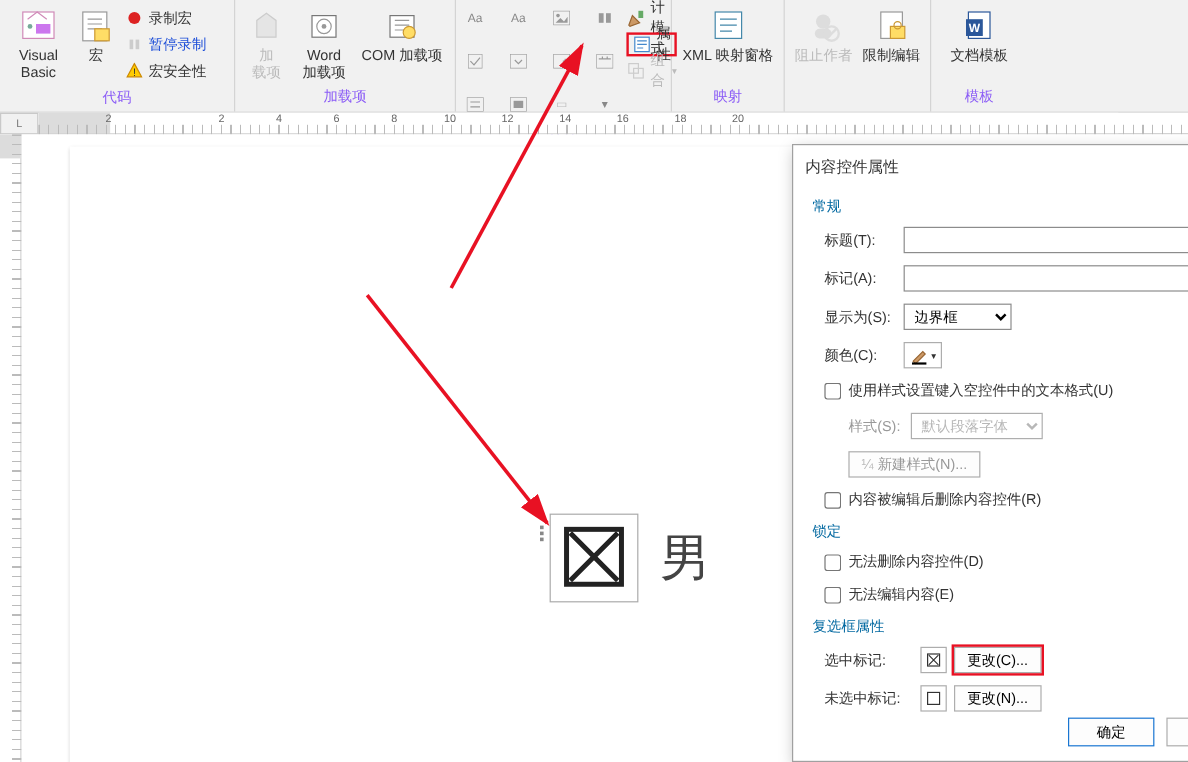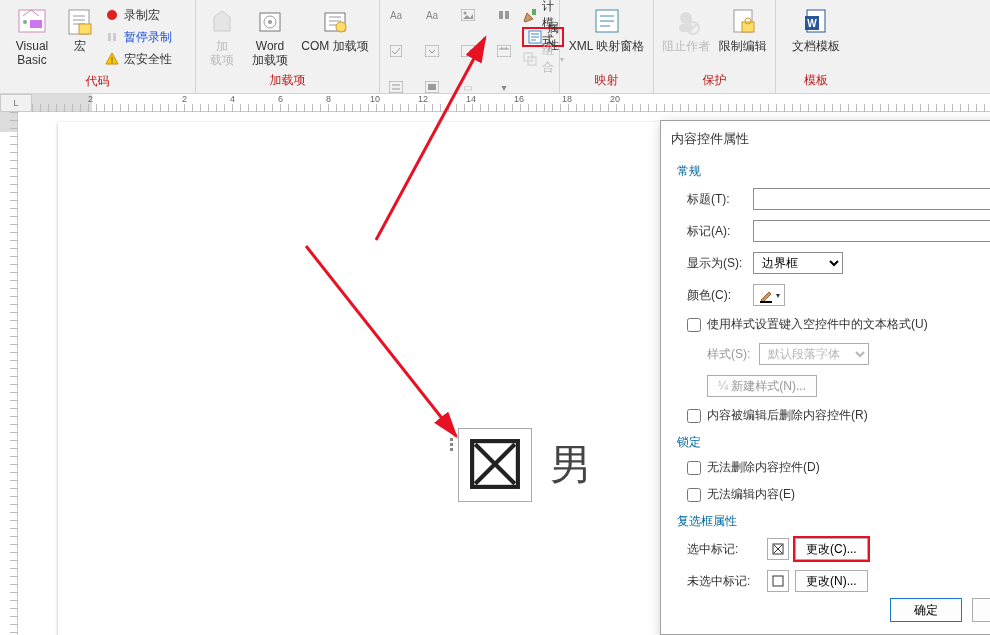--- a/index.html
+++ b/index.html
@@ -2,21 +2,21 @@
 <html><head>
 <meta charset="utf-8">
 <style>
 * { box-sizing: border-box; margin: 0; padding: 0; font-family: "Microsoft YaHei", "Segoe UI", sans-serif; }
 body { width: 990px; height: 635px; background: #fff; overflow: hidden; position: relative; font-size: 12px; color: #333; }
 
 
 .ribbon { height: 94px; background: #f1f1f1; border-bottom: 1px solid #d4d4d4; display: flex; }
 .ribbon-group { border-right: 1px solid #d4d4d4; display: flex; flex-direction: column; padding: 3px 4px 0; }
 .ribbon-group-content { flex: 1; display: flex; align-items: flex-start; }
-.ribbon-group-label { text-align: center; font-size: 12px; color: #b91c1c; padding: 2px 0 4px; }
+.ribbon-group-label { text-align: center; font-size: 12px; color: #8b5cf6; padding: 2px 0 4px; }
 .big-btn { display: flex; flex-direction: column; align-items: center; width: 56px; padding-top: 2px; cursor: pointer; }
 .big-btn .ic { width: 32px; height: 32px; display: flex; align-items: center; justify-content: center; }
 .big-btn .lbl { font-size: 12px; text-align: center; line-height: 14px; margin-top: 2px; }
 .small-list { display: flex; flex-direction: column; gap: 2px; padding: 2px 4px; }
 .small-item { display: flex; align-items: center; gap: 4px; font-size: 12px; cursor: pointer; height: 20px; }
 .small-item .sic { width: 16px; height: 16px; display: inline-flex; align-items: center; justify-content: center; }
 .ctrl-grid { display: grid; grid-template-columns: repeat(4, 20px); grid-auto-rows: 20px; gap: 16px; padding: 2px; }
 .ctrl-cell { width: 20px; height: 20px; border: 1px solid transparent; display: flex; align-items: center; justify-content: center; font-size: 10px; color: #888; cursor: pointer; }
 .highlight-red { border: 2px solid #e81123; padding: 1px 3px; }
 
@@ -290,21 +290,20 @@
         <span class="ic">
             <svg width="30" height="30">
               <rect x="6" y="4" width="18" height="22" fill="#fff" stroke="#999"></rect>
               <rect x="14" y="16" width="12" height="10" fill="#fd6" stroke="#c93"></rect>
               <rect x="17" y="12" width="6" height="6" rx="3" fill="none" stroke="#c93"></rect>
             </svg>
           </span>
         <span class="lbl">限制编辑</span>
       </div>
     </div>
-    <div class="ribbon-group-label">保护</div>
   </div>
 
   <div class="ribbon-group" style="width:80px;border-right:none">
     <div class="ribbon-group-content">
       <div class="big-btn" style="width:72px">
         <span class="ic">
             <svg width="30" height="30">
               <rect x="6" y="4" width="18" height="22" fill="#fff" stroke="#2b579a"></rect>
               <rect x="4" y="10" width="14" height="14" fill="#2b579a"></rect>
               <text x="11" y="21" font-size="10" fill="#fff" text-anchor="middle" font-weight="bold">W</text>

